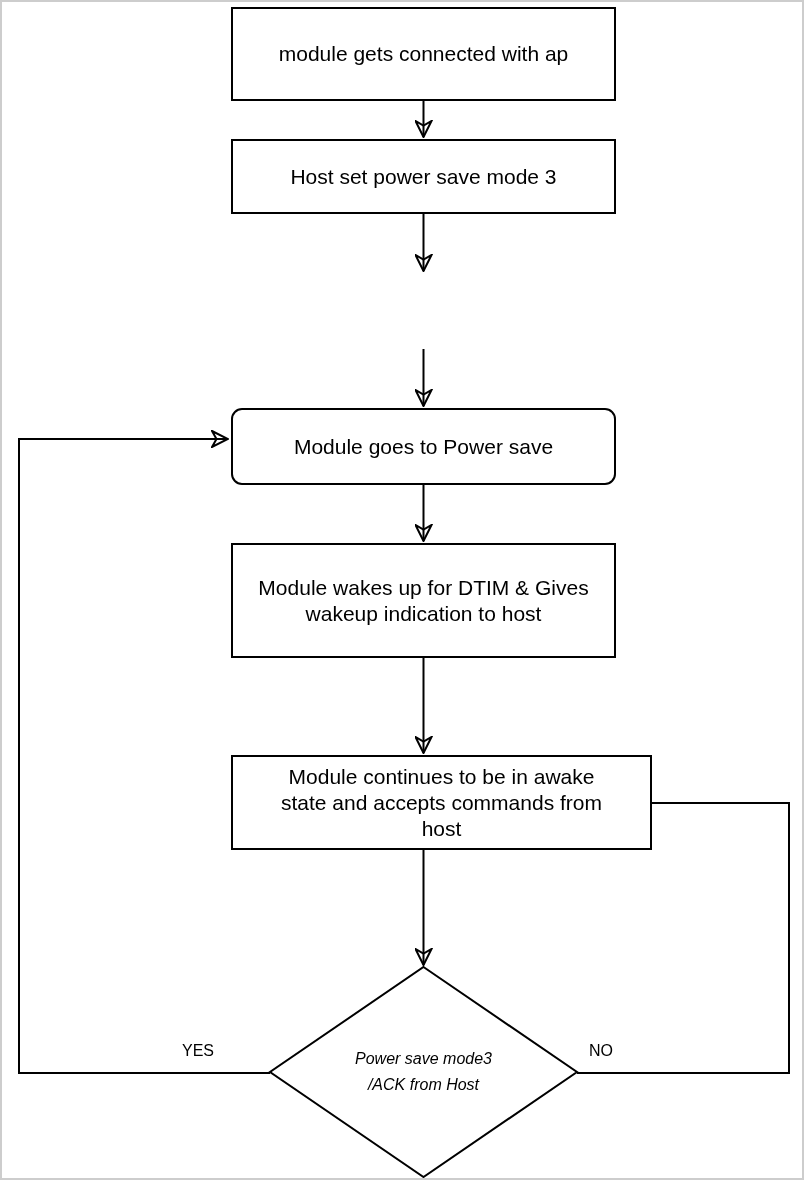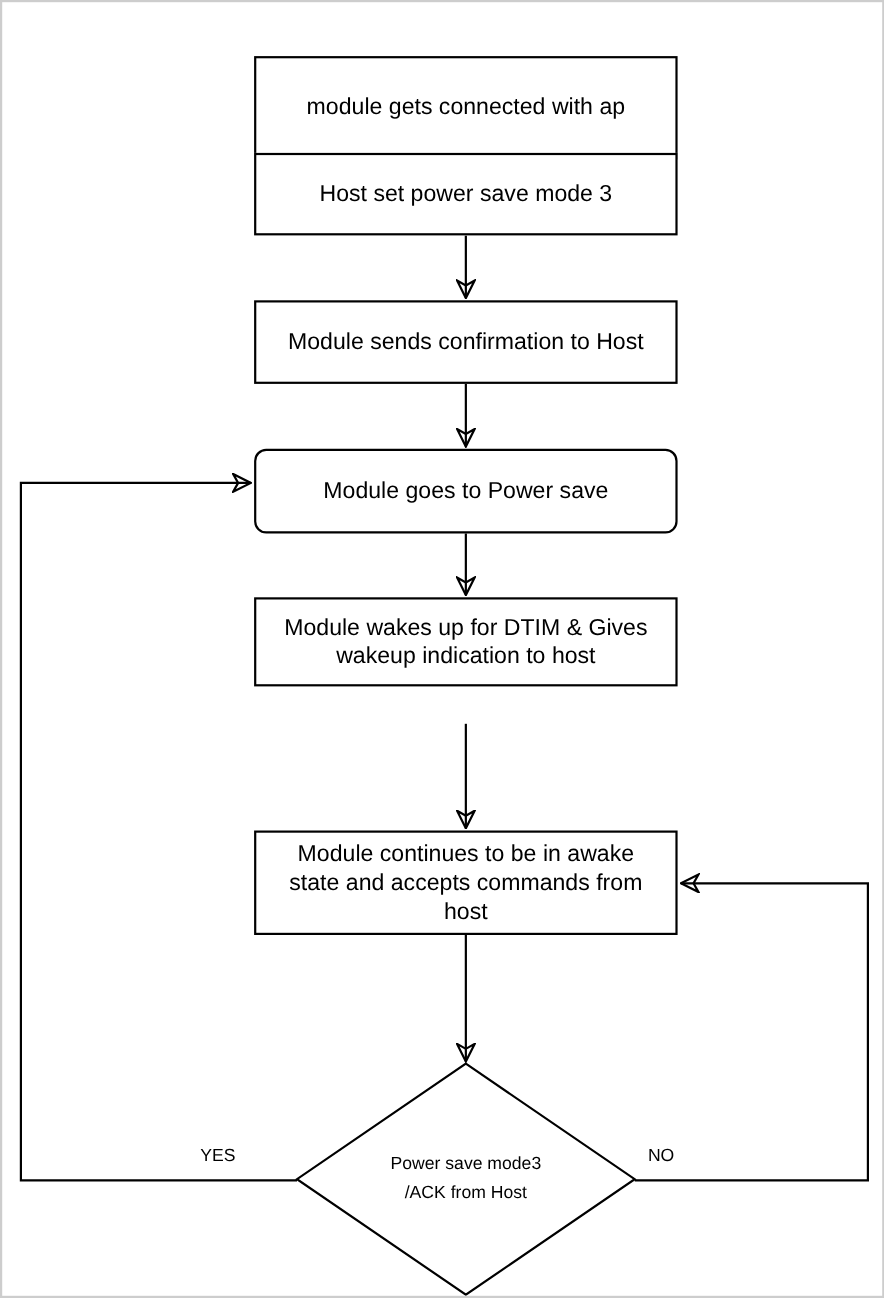--- a/index.html
+++ b/index.html
@@ -53,20 +53,21 @@
     display: flex;
     align-items: center;
     justify-content: center;
     text-align: center;
     font-size: 16px;
     line-height: 26px;
     white-space: pre-line;
   }
   .diamond-label {
     background: transparent;
+    font-style: italic;
   }
 </style>
 </head>
 <body>
 
 <div class="canvas">
 
   <svg class="wires" viewBox="0 0 804 1180">
     <defs>
       <marker id="arrow" viewBox="0 0 18 18" refX="17" refY="9" markerWidth="18" markerHeight="18" markerUnits="userSpaceOnUse" orient="auto">
@@ -81,42 +82,39 @@
     <path d="M421.5 347 L421.5 404" marker-end="url(#arrow)"></path>
     <path d="M421.5 483 L421.5 539" marker-end="url(#arrow)"></path>
     <path d="M421.5 656 L421.5 751" marker-end="url(#arrow)"></path>
     <path d="M421.5 848 L421.5 963" marker-end="url(#arrow)"></path>
 
     <path d="M268 1071 L17 1071 L17 437 L226 437" marker-end="url(#arrow)"></path>
 
     <path d="M575 1071 L787 1071 L787 801 L617 801" marker-end="url(#arrow)"></path>
   </svg>
 
-  <div class="node" style="left:229px; top:5px;   width:385px; height:94px;margin-top:44px;">
+  <div class="node" style="left:229px; top:5px;   width:385px; height:94px;">
     <span>module gets connected with ap</span>
   </div>
 
   <div class="node" style="left:229px; top:137px; width:385px; height:75px;">
     <span>Host set power save mode 3</span>
   </div>
 
-  <div class="node" style="left:229px; top:271px; width:385px; height:76px;">
-    <span>Module sends confirmation to Host</span>
-  </div>
 
   <div class="node" style="left:229px; top:406px; width:385px; height:77px;border-radius:11px;">
     <span>Module goes to Power save</span>
   </div>
 
-  <div class="node" style="left:229px; top:541px; width:385px; height:81px;">
+  <div class="node" style="left:229px; top:541px; width:385px; height:115px;">
     <span>Module wakes up for DTIM &amp; Gives
 wakeup indication to host</span>
   </div>
 
-  <div class="node" style="left:229px; top:753px; width:385px; height:95px;">
+  <div class="node" style="left:229px; top:753px; width:421px; height:95px;">
     <span>Module continues to be in awake
 state and accepts commands from
 host</span>
   </div>
 
   <div class="float-label diamond-label" style="left:268px; top:965px; width:307px; height:210px;">Power save mode3
 /ACK from Host</div>
 
   <div class="float-label" style="left:166px; top:1036px; width:60px; height:26px;">YES</div>
 

